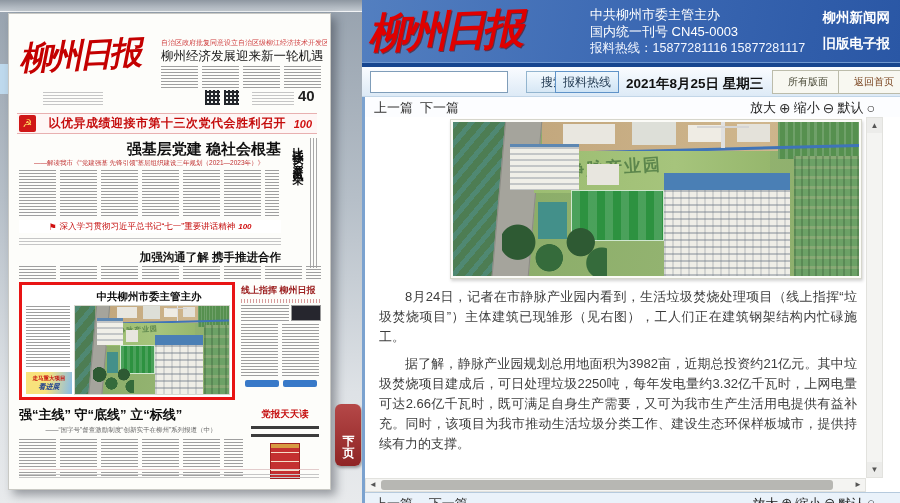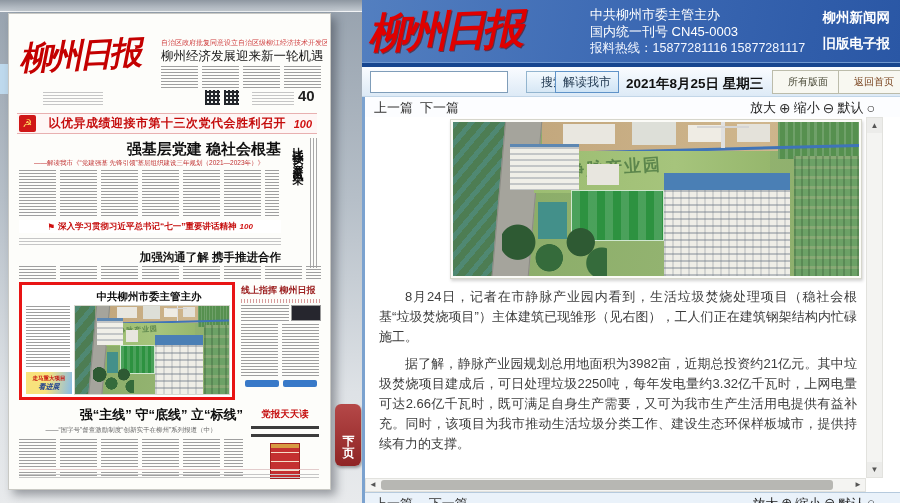--- a/index.html
+++ b/index.html
@@ -38,21 +38,21 @@
   .pg-b1text{font-size:12px;font-weight:bold;color:#c50d0d;letter-spacing:.5px;flex:1;text-align:center;white-space:nowrap;overflow:hidden}
   .pg-b1badge{color:#d01010;font-weight:bold;font-style:italic;font-size:11px;margin-right:5px;flex:0 0 auto}
   .pg-h1{left:8px;top:126px;width:264px;text-align:right;font-size:15px;font-weight:bold;color:#101010;white-space:nowrap}
   .pg-sub1{left:8px;top:145px;width:264px;text-align:center;font-size:6.5px;color:#c03030;white-space:nowrap;overflow:hidden}
   .pg-cols1{left:10px;top:156px;width:260px;height:47px}
   .pg-vtitle{left:279px;top:124px;height:130px;width:17px;writing-mode:vertical-rl;font-size:11px;
       font-weight:bold;color:#111;letter-spacing:3px}
   .pg-vsub{left:301px;top:124px;width:9px;height:130px}
   .pg-banner2{left:10px;top:206px;width:262px;height:13px;display:flex;align-items:center;justify-content:center;gap:3px;background:#fff}
   .pg-b2flag{color:#d01010;font-size:9px}
-  .pg-b2text{font-size:8.5px;font-weight:bold;color:#c50d0d;white-space:nowrap}
+  .pg-b2text{font-size:8.5px;font-weight:normal;color:#c50d0d;white-space:nowrap}
   .pg-b2badge{color:#d01010;font-weight:bold;font-style:italic;font-size:8px}
   .pg-tinyrow{left:10px;top:224px;width:262px;height:8px}
   .pg-h2{left:10px;top:236px;width:262px;text-align:right;font-size:11.5px;font-weight:bold;color:#101010;white-space:nowrap}
   .pg-cols2{left:10px;top:252px;width:302px;height:13px}
   .pg-redbox{left:10px;top:268px;width:216px;height:118px;border:3px solid #e81414;background:#fff}
   .rb-h{left:46px;top:5px;width:162px;text-align:center;font-size:10.5px;font-weight:bold;color:#101010;white-space:nowrap}
   .rb-cols{left:4px;top:21px;width:44px;height:63px}
   .rb-photo{left:52px;top:20px;width:156px;height:90px;border:1px solid #d8d8cf}
   .rb-badge{left:4px;top:87px;width:46px;height:22px;background:linear-gradient(100deg,#f8e27c 45%,#86bce8);
       display:flex;flex-direction:column;align-items:center;justify-content:center}
@@ -61,21 +61,21 @@
   .pg-rc{left:232px;top:270px;width:80px;height:118px}
   .rc-h{font-size:9px;font-weight:bold;color:#9c2020;white-space:nowrap}
   .rc-sub{height:4px;margin-top:2px;background:repeating-linear-gradient(90deg,#d89c9c 0 1px,transparent 1px 3px)}
   .rc-row{display:flex;gap:2px;margin-top:2px}
   .rc-colsA{flex:1;height:17px}
   .rc-img{width:30px;height:16px;background:#26262e;border:1px solid #9a9a9a;flex:0 0 auto}
   .rc-colsB{height:52px;margin-top:2px}
   .rc-pills{display:flex;gap:4px;margin-top:4px;justify-content:center}
   .rc-pill{width:34px;height:7px;background:#3879c8;border-radius:2px}
   .pg-bot{left:10px;top:392px;width:224px}
-  .pb-h{text-align:right;font-size:13px;font-weight:bold;color:#0c0c0c;white-space:nowrap}
+  .pb-h{text-align:left;font-size:13px;font-weight:bold;color:#0c0c0c;white-space:nowrap}
   .pb-sub{text-align:center;font-size:6.5px;color:#666;margin-top:2px;white-space:nowrap;overflow:hidden}
   .pb-cols{height:38px;margin-top:4px}
   .pg-rc2{left:240px;top:394px;width:72px}
   .rc2-h{font-size:9.5px;font-weight:bold;color:#c50d0d;text-align:center;white-space:nowrap}
   .rc2-line{height:3px;background:#3c3c3c;margin:5px 2px 0}
   .rc2-book{width:30px;height:36px;margin:6px auto 0;background:#c43030;border:1px solid #a02020;
       background-image:linear-gradient(180deg,#d89a40 0 4px,transparent 4px),
       repeating-linear-gradient(180deg,transparent 0 8px,rgba(255,250,225,.85) 8px 9px)}
   .pg-footrule{left:10px;top:455px;width:300px;height:1px;background:#e3cccc}
   .pg-footer{left:10px;top:460px;width:300px;height:6px}
@@ -308,21 +308,21 @@
         <div class="l3">报料热线：15877281116  15877281117</div>
       </div>
       <div class="rp-link rp-link1">柳州新闻网</div>
       <div class="rp-link rp-link2">旧版电子报</div>
     </div>
     <div class="rp-hdrstrip"></div>
 
     <div class="rp-toolbar">
       <input class="tb-input" style="">
       <div class="tb-btn tb-search">搜索</div>
-      <div class="tb-btn tb-full">解读我市</div>
+      <div class="tb-btn tb-full">报料热线</div>
       <div class="tb-date">2021年8月25日 星期三</div>
       <div class="tb-page-btn tb-all">所有版面</div>
       <div class="tb-page-btn tb-home">返回首页</div>
     </div>
 
     <div class="rp-leftline"></div>
 
     <div class="rp-nav">
       <span class="nav-link nav-prev">上一篇</span>
       <span class="nav-link nav-next">下一篇</span>
@@ -356,21 +356,21 @@
           <i class="sc sc-b3"></i>
           <i class="sc sc-court"></i>
           <i class="sc sc-field"></i>
           <i class="sc sc-b2roof"></i>
           <i class="sc sc-b2"></i>
           <i class="sc sc-rfield"></i>
           <i class="sc sc-trees"></i>
         </div>
       </div>
       <div class="art-text">
-        <p>8月24日，记者在市静脉产业园内看到，生活垃圾焚烧处理项目（稳社会根基“垃圾焚烧项目”）主体建筑已现雏形（见右图），工人们正在建筑钢架结构内忙碌施工。</p>
+        <p>8月24日，记者在市静脉产业园内看到，生活垃圾焚烧处理项目（线上指挥“垃圾焚烧项目”）主体建筑已现雏形（见右图），工人们正在建筑钢架结构内忙碌施工。</p>
         <p>据了解，静脉产业园规划总用地面积为3982亩，近期总投资约21亿元。其中垃圾焚烧项目建成后，可日处理垃圾2250吨，每年发电量约3.32亿千瓦时，上网电量可达2.66亿千瓦时，既可满足自身生产需要，又可为我市生产生活用电提供有益补充。同时，该项目为我市推动生活垃圾分类工作、建设生态环保样板城市，提供持续有力的支撑。</p>
 
       </div>
     </div>
 
     <div class="rp-vscroll">
       <div class="vs-btn vs-up">▲</div>
       <div class="vs-btn vs-down">▼</div>
     </div>
     <div class="rp-hscroll">

